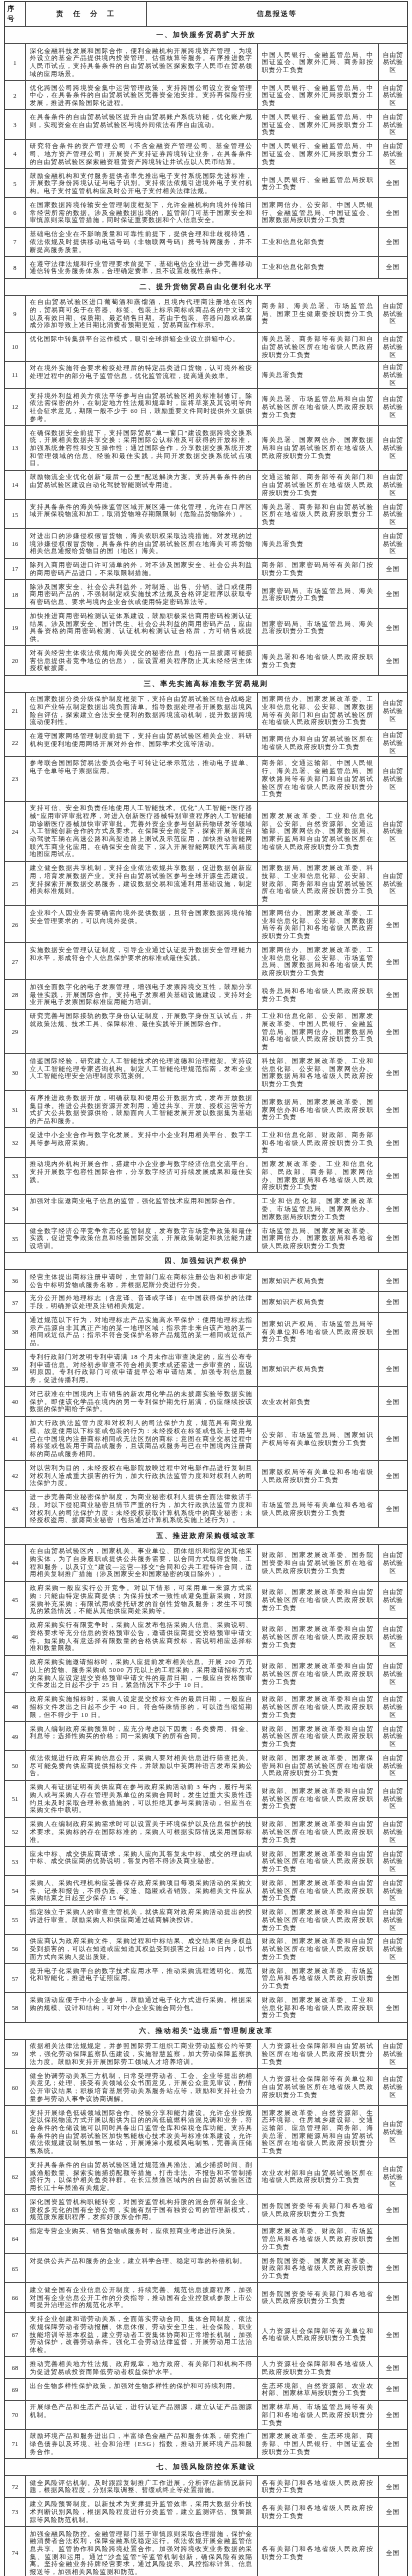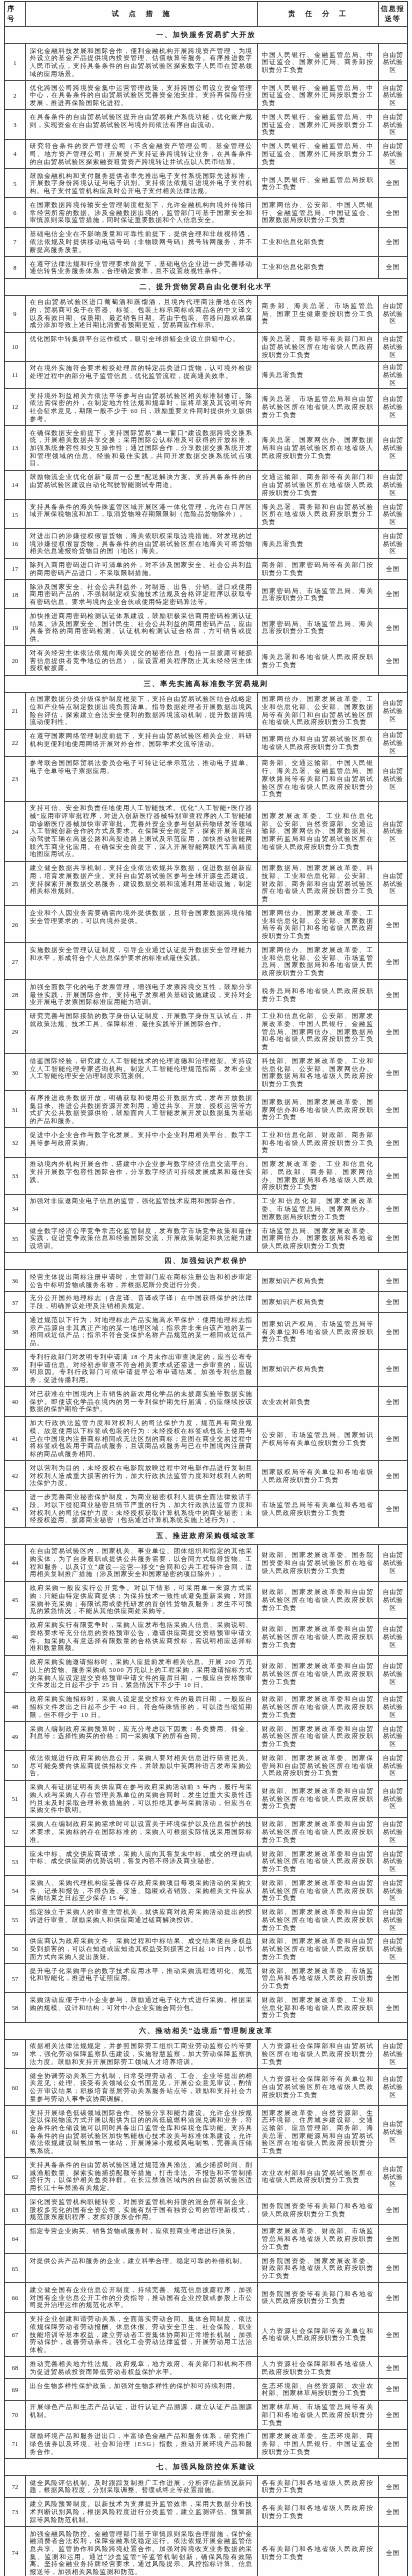--- a/index.html
+++ b/index.html
@@ -26,21 +26,20 @@
            font-family:"Liberation Sans","DejaVu Sans",sans-serif;font-weight:bold;
            font-size:7px;letter-spacing:1.3px;text-align:center;padding:1.5px 4.1px;box-sizing:border-box;}
 </style>
 </head>
 <body>
 
 <div class="page">
   <div class="tbl">
     <div class="hdr-row">
       <div class="cell c-no">序号</div>
-      <div class="cell c-measure">试 点 措 施</div>
       <div class="cell c-resp">责 任 分 工</div>
       <div class="cell c-scope">信息报送等</div>
     </div>
 
   <div class="sec-row">一、加快服务贸易扩大开放</div>
       <div class="row">
         <div class="cell c-no">1</div>
         <div class="cell c-measure">
           <div class="txt">深化金融科技发展和国际合作，便利金融机构开展跨境资产管理，为境外设立的基金产品提供境内投资管理、估值核算等服务。有序推进数字人民币试点，支持具备条件的自由贸易试验区探索数字人民币在贸易领域的应用场景。</div>
         </div>

